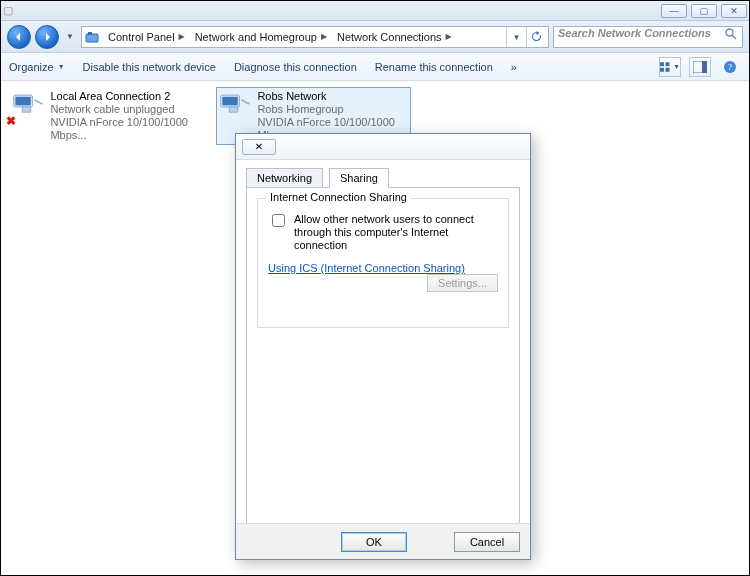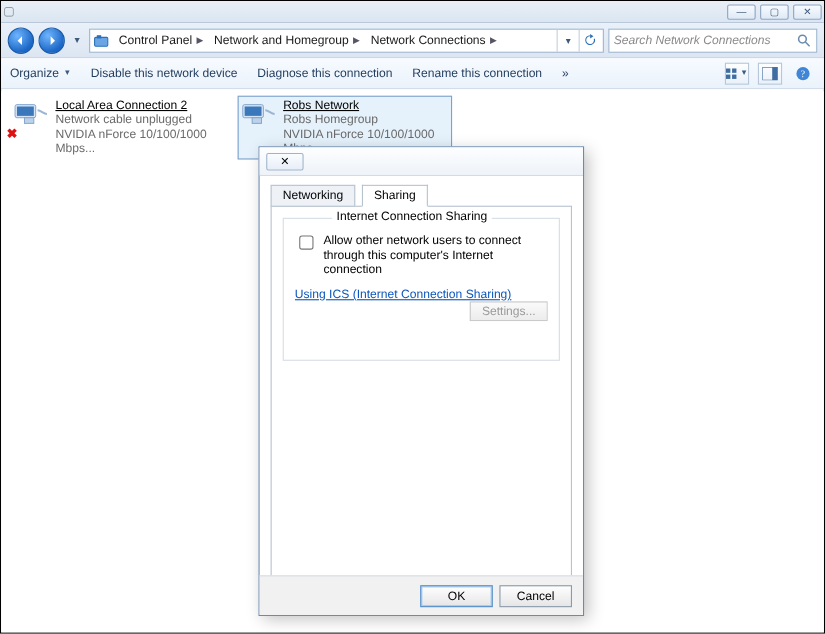--- a/index.html
+++ b/index.html
@@ -74,24 +74,25 @@
     height:100%;
     color:#1a1a1a;
   }
   .crumb .arrow { width:10px; display:flex;align-items:center;justify-content:center; font-size:8px; color:#556;}
   .addr .refresh, .addr .dropdown { width:20px;height:100%;border-left:1px solid #c2cfde;display:flex;align-items:center;justify-content:center;font-size:9px;color:#3d5a7a;}
   .addr .spacer { flex:1; }
   .search {
     width:190px; height:22px;
     border:1px solid #9cb4cf;
     background:#fff;
-    display:flex; align-items:center;
+    display:flex; align-items:flex-start;
     padding:0 4px;
     color:#8a8a8a;
     font-style:italic;
+    font-weight:bold;
   }
   .search .sicon{margin-left:auto;width:14px;height:14px;}
 
   
   .cmdbar {
     height:28px;
     background: linear-gradient(#f7fbff,#eaf2fb);
     border-bottom:1px solid #d2dde9;
     display:flex; align-items:center;
     padding: 0 8px;
@@ -119,21 +120,21 @@
     border:1px solid transparent;
   }
   .conn.selected{
     background:#e5f1fb;
     border:1px solid #7da2ce;
   }
   .conn .cicon{width:38px;height:34px;position:relative;}
   .conn .cicon .nic{position:absolute;inset:0;}
   .conn .cicon .err{position:absolute;left:-6px;bottom:-2px;width:12px;height:12px;color:#d11;font-weight:bold;font-size:12px;}
   .conn .txt{line-height:13px;}
-  .conn .t1{color:#000;text-decoration:underline;}
+  .conn .t1{color:#000;}
   .conn .t2,.conn .t3{color:#6a6a6a;}
 
   
   .dlg {
     position:absolute;
     left:234px; top:132px;
     width:296px; height:427px;
     background:#fff;
     border:1px solid #6b8aae;
     box-shadow: 4px 4px 14px rgba(0,0,0,0.25);
@@ -171,21 +172,21 @@
     padding:10px;
   }
   .group{
     border:1px solid #d6dde6;
     padding:14px 10px 10px 10px;
     position:relative;
     height:130px;
   }
   .group .legend{
     position:absolute; top:-8px; left:8px;
-    background:#fff; padding:0 4px;margin-left:36px;
+    background:#fff; padding:0 4px;
   }
   .chk-row{display:flex; gap:6px; align-items:flex-start; margin-bottom:10px;}
   .chk-row input{margin-top:1px;}
   .chk-row .lbl{line-height:13px;}
   .chk-row.disabled{color:#9a9a9a;}
   .link{color:#0b57bd;text-decoration:underline;}
   .settings-btn{
     float:right;
     padding:2px 10px;
     border:1px solid #c5c5c5;
@@ -198,20 +199,21 @@
     background:#f1f1f1;
     height:36px;
     display:flex;align-items:center;justify-content:flex-end;
     gap:6px; padding:0 10px;
   }
   .btn{
     min-width:66px; padding:3px 10px;
     border:1px solid #8a9aaa;
     background:linear-gradient(#fefefe,#e6e6e6);
     text-align:center;
+    margin-left:41px;
   }
   .btn.primary{border:1px solid #4e89c7; box-shadow:0 0 0 1px #a9cdf3 inset;}
 
   
   svg{display:block;}
 </style>
 </head>
 <body>
 
 <div class="titlebar">

